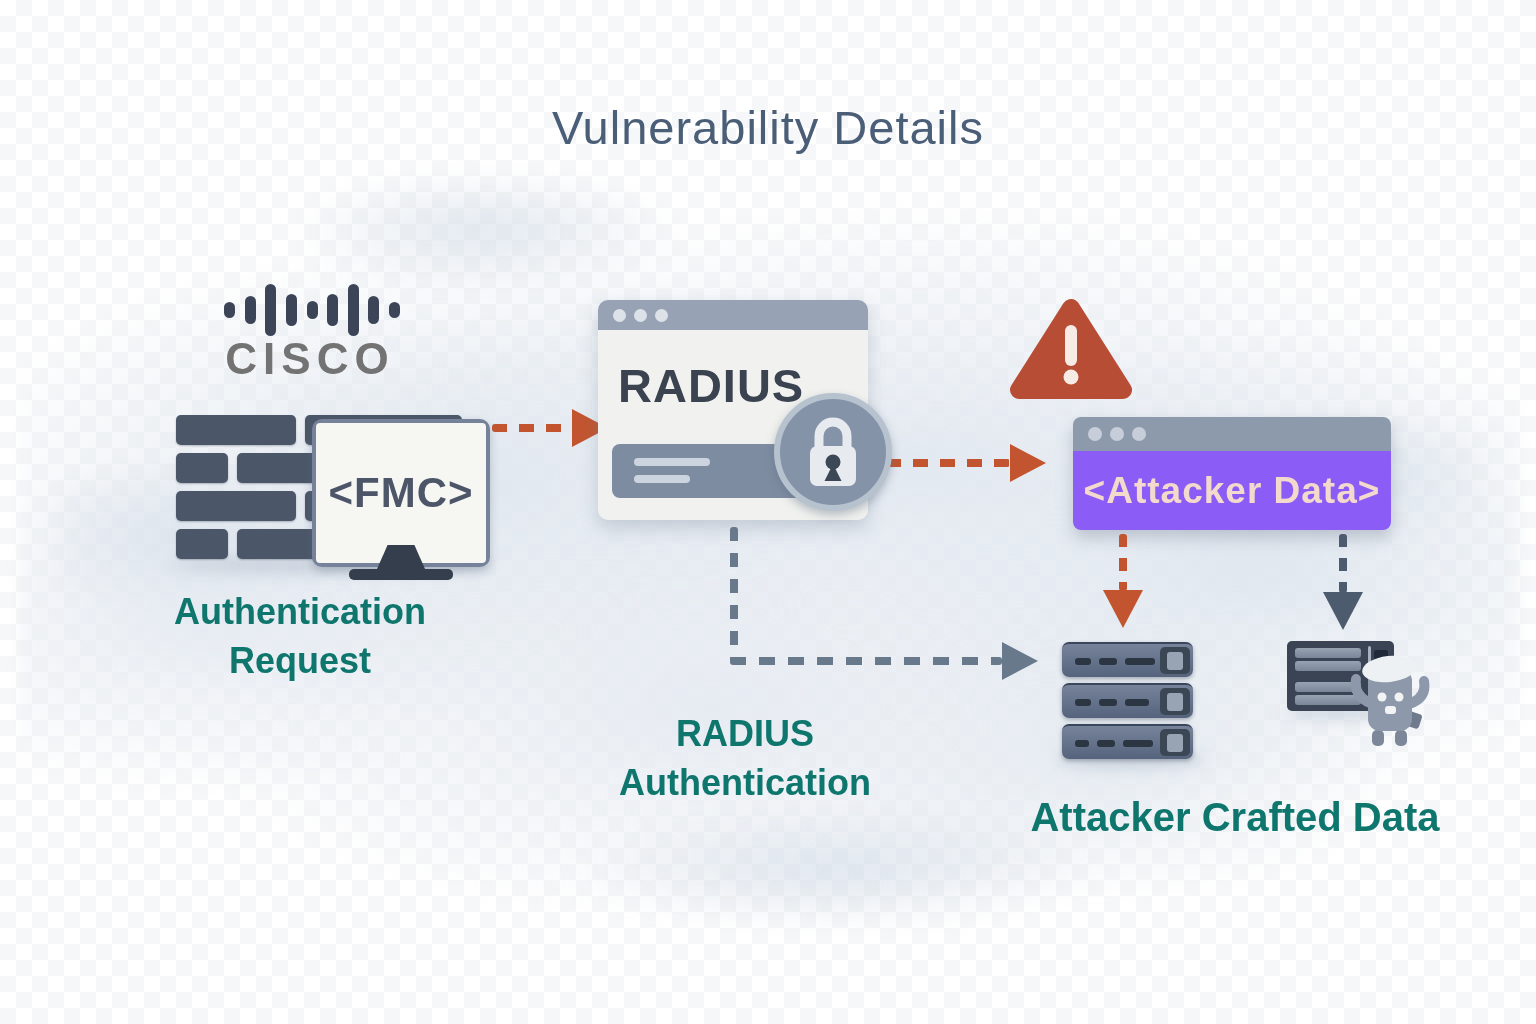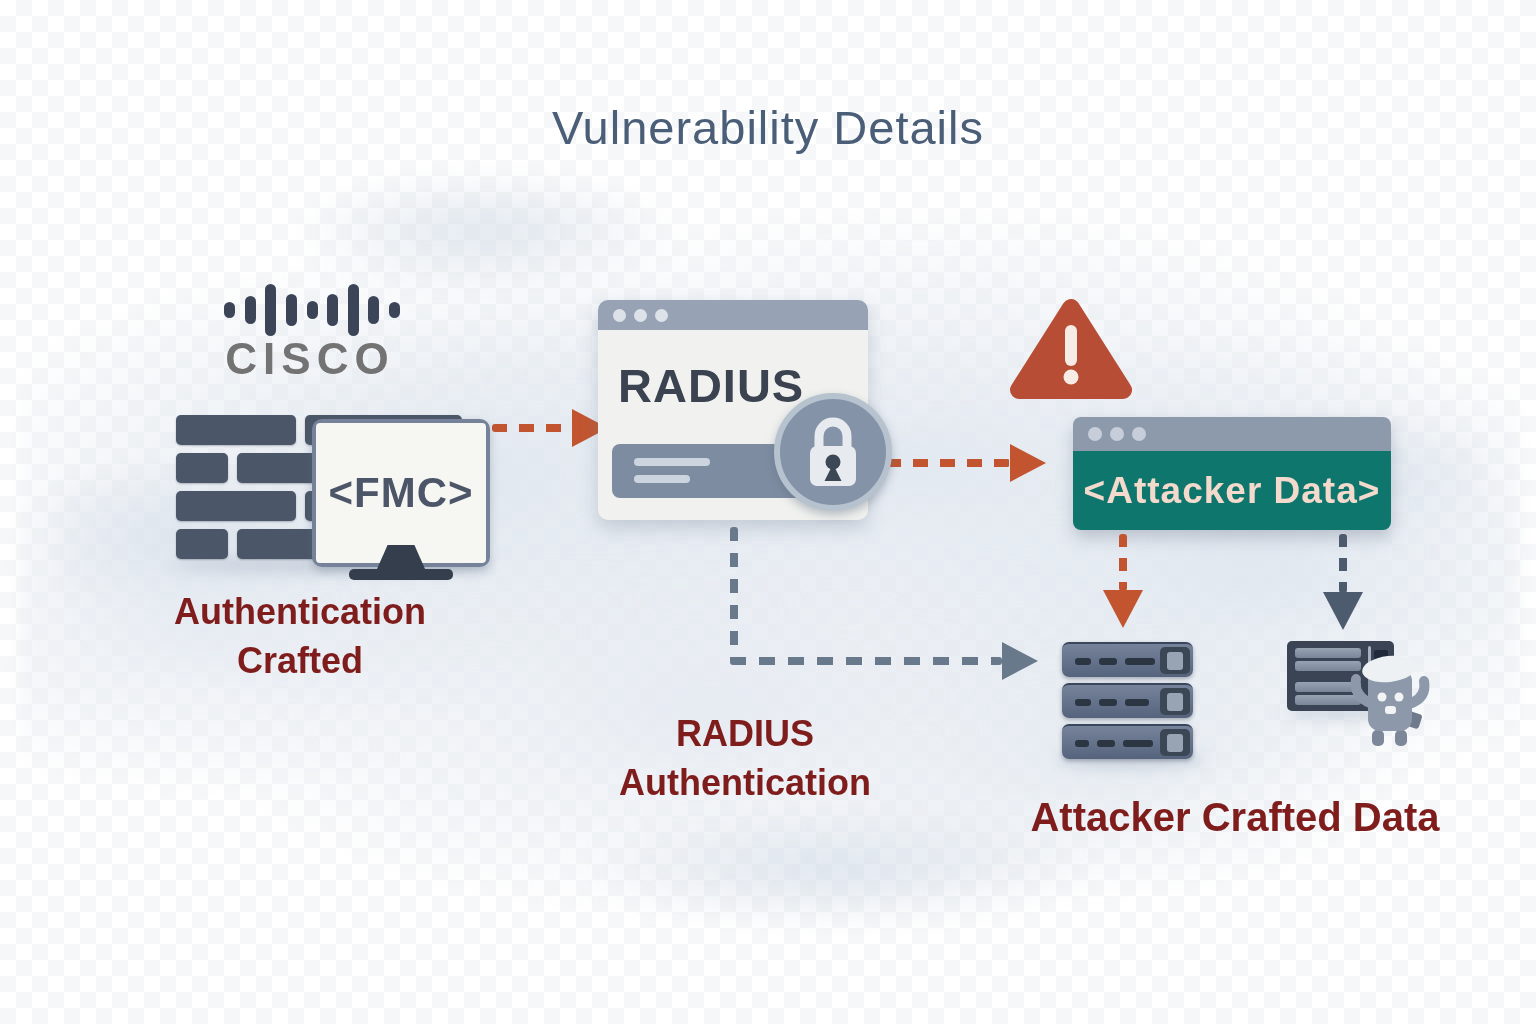--- a/index.html
+++ b/index.html
@@ -86,21 +86,21 @@
   .content-line { position:absolute; height:8px; background:#ccd5df; border-radius:4px; }
 
   .lock-badge { left:774px; top:393px; width:118px; height:118px; border-radius:50%;
     background:#8493a8; border:6px solid #b7c2cf; box-shadow:0 4px 10px rgba(90,105,125,.4);
     display:flex; align-items:center; justify-content:center; z-index:4; }
 
   .attacker-window { left:1073px; top:417px; width:318px; height:113px; border-radius:8px;
     box-shadow:0 8px 16px rgba(110,120,140,.35); overflow:hidden; }
   .attacker-titlebar { height:34px; background:#8d9aac; }
   .attacker-titlebar .dot { width:14px; height:14px; background:#c7ced9; }
-  .attacker-body { height:79px; background:#0f766e; display:flex; align-items:center; justify-content:center; }
+  .attacker-body { height:79px; background:#8b5cf6; display:flex; align-items:center; justify-content:center; }
   .attacker-label { font-size:37px; font-weight:600; letter-spacing:1px; color:#f3dacd; }
 
   
   .server-stack { left:1062px; top:642px; width:131px; display:flex; flex-direction:column; gap:6px; z-index:2; }
   .server-unit { position:relative; height:35px; border-radius:7px;
     background:linear-gradient(180deg,#76839b,#55637c); border-top:2px solid #3a465b;
     box-shadow:0 2px 4px rgba(60,72,90,.4); }
   .server-unit .dashes { position:absolute; left:13px; top:14px; display:flex; gap:8px; }
   .server-unit .dashes i { display:block; height:7px; background:#2c3542; border-radius:3px; }
   .server-unit .cap { position:absolute; right:3px; top:3px; bottom:3px; width:30px; background:#3c4756; border-radius:5px;
@@ -110,21 +110,21 @@
   .compromised-server { left:1287px; top:641px; width:107px; height:70px; background:#3a4454; border-radius:5px; z-index:2; }
   .compromised-server .slat { position:absolute; left:8px; width:66px; height:10px; border-radius:3px;
     background:linear-gradient(180deg,#97a2b2,#7a8698); }
   .compromised-server .divider { position:absolute; left:81px; top:5px; bottom:5px; width:3px; background:#a8b1bf; border-radius:2px; }
   .compromised-server .side { position:absolute; right:6px; width:14px; height:9px; background:#20293a; border-radius:2px; }
 
   
   .gshadow { background:rgba(180,192,206,.55); border-radius:50%; filter:blur(7px); }
 
   
-  .caption { text-align:center; color:#7f1d1d; font-weight:600; }
+  .caption { text-align:center; color:#0f766e; font-weight:600; }
 
   svg { display:block; }
 </style>
 </head>
 <body>
 
 <div class="abs wash"></div>
 <div class="abs wash2"></div>
 
 <div class="abs title">Vulnerability Details</div>
@@ -168,21 +168,21 @@
 <div class="abs monitor">
   <div class="monitor-screen">
     <span class="fmc-label">&lt;FMC&gt;</span>
   </div>
 </div>
 <div class="abs monitor-neck"></div>
 <div class="abs monitor-base"></div>
 
 <div class="abs caption" style="left:110px;top:587px;width:380px;font-size:36px;line-height:49px;">
   <div>Authentication</div>
-  <div>Crafted</div>
+  <div>Request</div>
 </div>
 
 <div>
   <div class="abs dash-h red-dash-h" style="left:492px;top:424px;width:82px;"></div>
   <div class="abs head-right" style="left:572px;top:409px;border-left:36px solid #c2552f;"></div>
 </div>
 
 <div class="abs window radius-window">
   <div class="titlebar radius-titlebar">
     <span class="dot"></span>

